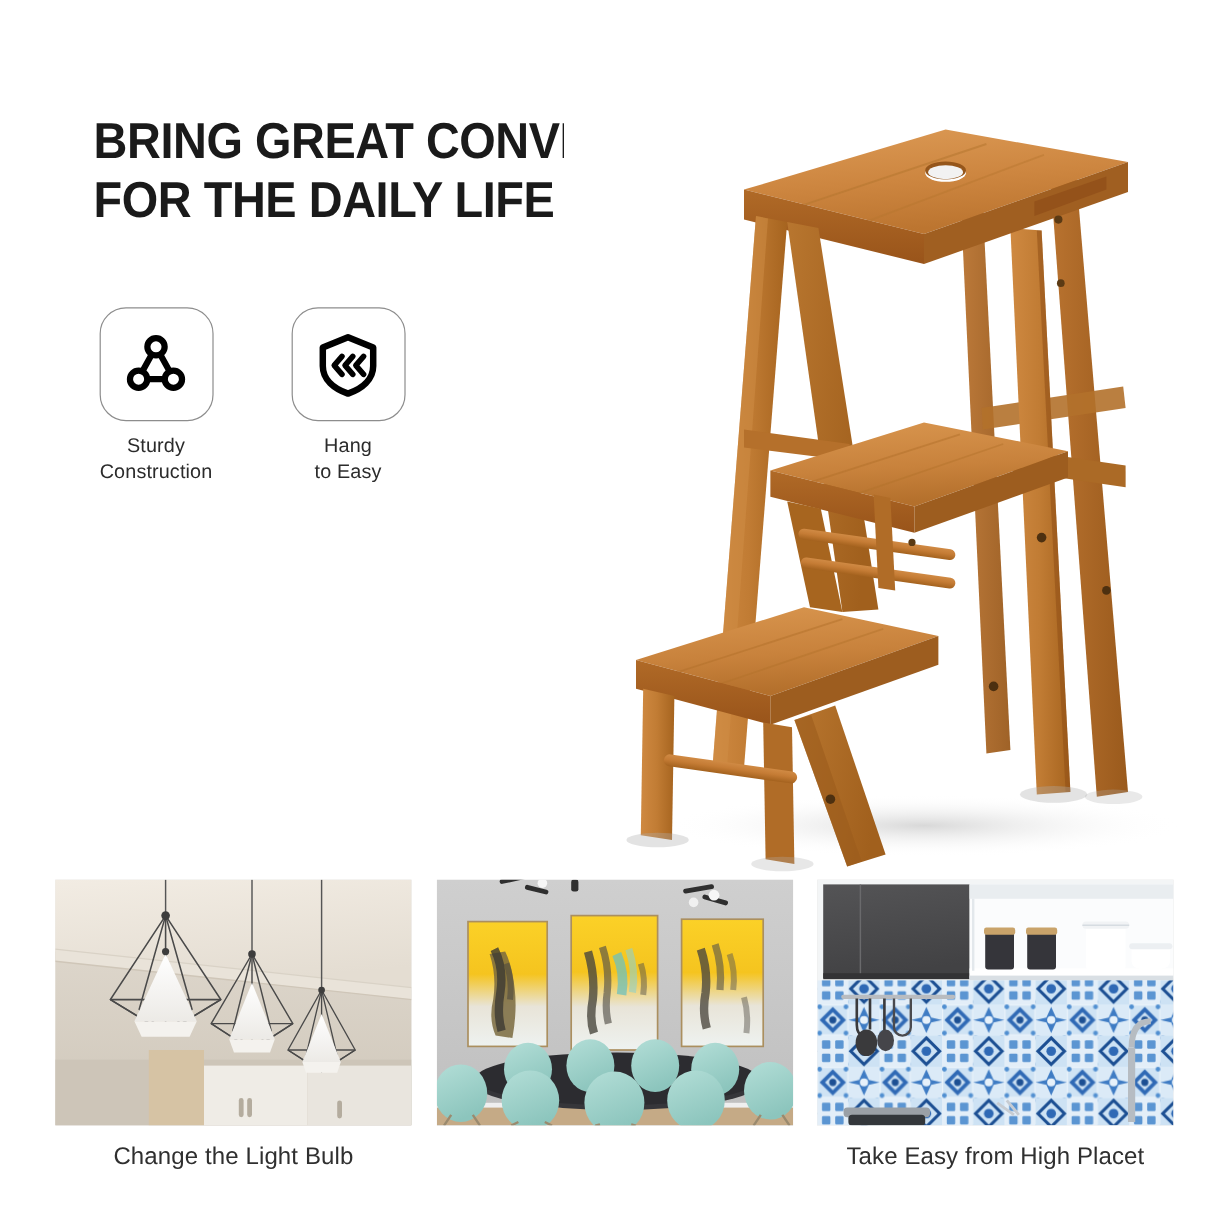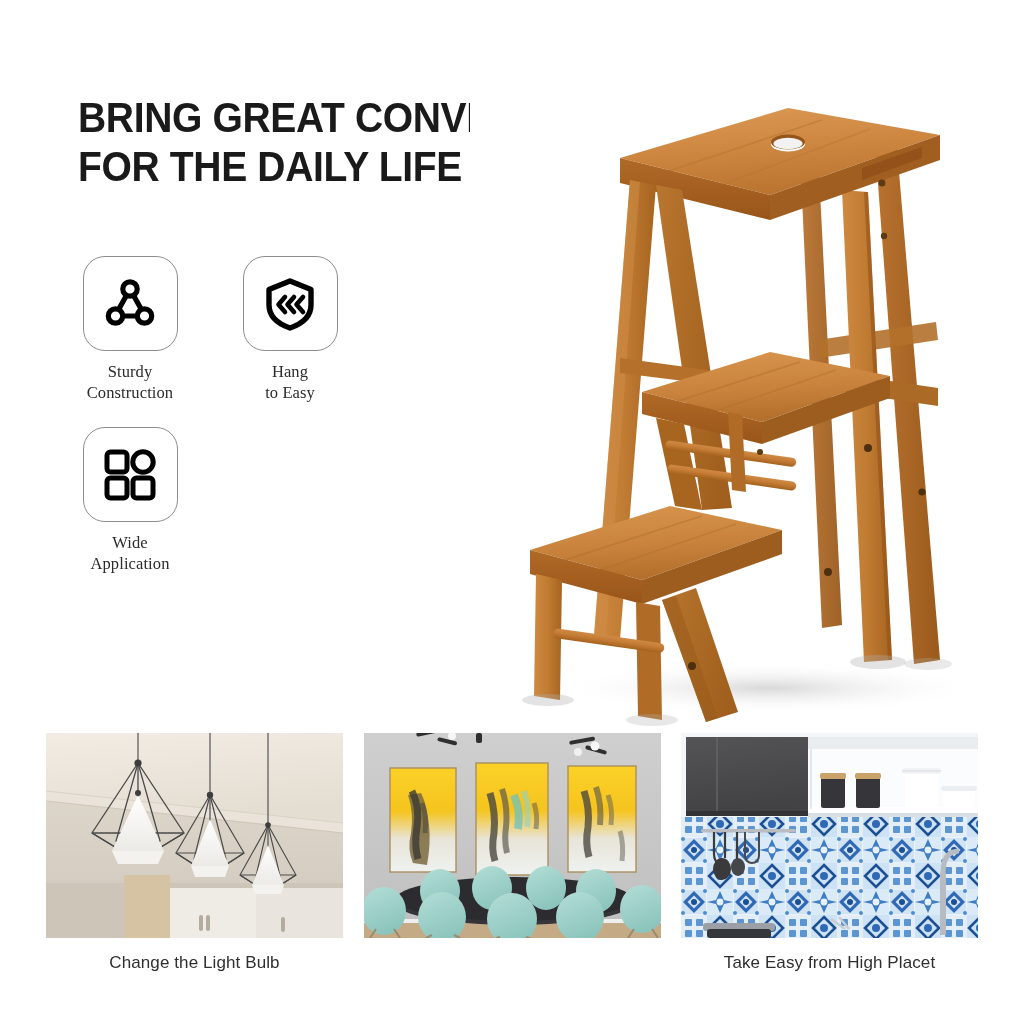--- a/index.html
+++ b/index.html
@@ -40,21 +40,20 @@
   
   #features {
     position: absolute;
     left: 75px;
     top: 256px;
     width: 290px;
     display: grid;
     grid-template-columns: 110px 110px;
     grid-column-gap: 50px;
     grid-row-gap: 24px;
-    font-family: Liberation Serif, serif;
   }
   .feature { width: 110px; text-align: center; }
   .feature-box {
     width: 95px; height: 95px;
     margin: 0 auto;
     border: 1.6px solid #8d8d8d;
     border-radius: 22px;
     background: #fff;
     display: flex;
     align-items: center;
@@ -104,21 +103,21 @@
     position: absolute;
     left: 46px;
     top: 953px;
     width: 932px;
     display: flex;
     justify-content: space-between;
   }
   .caption {
     width: 297px;
     text-align: center;
-    font-size: 17px;
+    font-size: 20px;
     color: #2f2f2f;
     letter-spacing: 0.1px;
     white-space: nowrap;
   }
 </style>
 </head>
 <body>
 
 <div id="page">
 
@@ -156,36 +155,20 @@
             <path d="M42 22 L35.5 29.5 L42 37" fill="none" stroke="#000" stroke-width="4.6" stroke-linecap="round" stroke-linejoin="round"></path>
           </svg>
         </span>
       </div>
       <div class="feature-label">
         <span class="lbl-line">Hang</span>
         <span class="lbl-line">to Easy</span>
       </div>
     </div>
 
-    <div class="feature">
-      <div class="feature-box">
-        <span>
-          <svg width="56" height="56" viewBox="0 0 56 56">
-            <rect x="5" y="5" width="20" height="20" rx="3.5" fill="none" stroke="#000" stroke-width="5"></rect>
-            <circle cx="41" cy="15" r="10.2" fill="none" stroke="#000" stroke-width="5"></circle>
-            <rect x="5" y="31" width="20" height="20" rx="3.5" fill="none" stroke="#000" stroke-width="5"></rect>
-            <rect x="31" y="31" width="20" height="20" rx="3.5" fill="none" stroke="#000" stroke-width="5"></rect>
-          </svg>
-        </span>
-      </div>
-      <div class="feature-label">
-        <span class="lbl-line">Wide</span>
-        <span class="lbl-line">Application</span>
-      </div>
-    </div>
 
 
   </div>
 
   <div id="product">
     <svg viewBox="0 0 545 690" xmlns="http://www.w3.org/2000/svg">
       <defs>
         <linearGradient id="wTop" x1="0" y1="0" x2="0.25" y2="1">
           <stop offset="0%" stop-color="#dc9a55"></stop>
           <stop offset="55%" stop-color="#cd8640"></stop>

